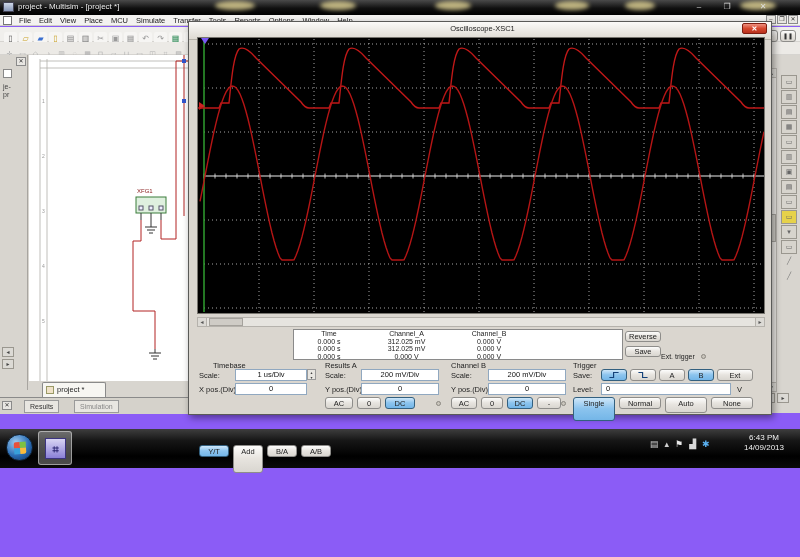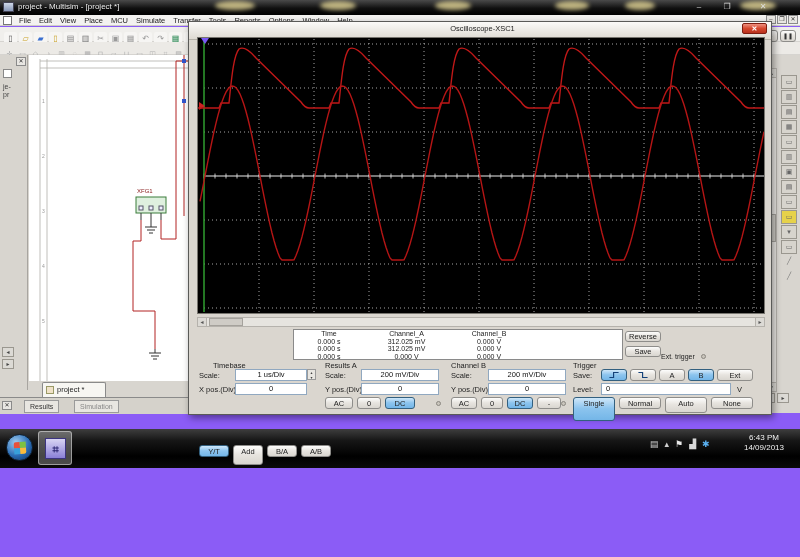--- a/index.html
+++ b/index.html
@@ -310,21 +310,21 @@
     <span class="led abs" style="left:512px;top:332px;"></span>
 
     <span class="secTitle" style="left:24px;top:339px;">Timebase</span>
     <span class="flabel abs" style="left:10px;top:349px;">Scale:</span>
     <div class="tinput abs" style="left:46px;top:347px;width:72px;height:12px;">1 us/Div</div>
     <div class="spinner" style="left:118px;top:347px;">▴<br>▾</div>
     <span class="flabel abs" style="left:10px;top:363px;">X pos.(Div):</span>
     <div class="tinput abs" style="left:46px;top:361px;width:72px;height:12px;">0</div>
     <div id="timebase-modes" class="abs" style="left:10px;top:375px;display:flex;gap:4px;margin-top:48px;">
         <div class="btn active" style="width: 30px; height: 12px; line-height: 11px;">Y/T</div>
-        <div class="btn" style="width: 30px; height: 20px; line-height: 11px;">Add</div>
+        <div class="btn" style="width: 30px; height: 28px; line-height: 11px;">Add</div>
         <div class="btn" style="width: 30px; height: 12px; line-height: 11px;">B/A</div>
         <div class="btn" style="width: 30px; height: 12px; line-height: 11px;">A/B</div>
       </div>
 
     <span class="secTitle" style="left:136px;top:339px;">Results A</span>
     <span class="flabel abs" style="left:136px;top:349px;">Scale:</span>
     <div class="tinput abs" style="left:172px;top:347px;width:78px;height:12px;">200 mV/Div</div>
     <span class="flabel abs" style="left:136px;top:363px;">Y pos.(Div):</span>
     <div class="tinput abs" style="left:172px;top:361px;width:78px;height:12px;">0</div>
     <div id="channel-a-couplings" class="abs" style="left:136px;top:375px;display:flex;gap:4px;">

